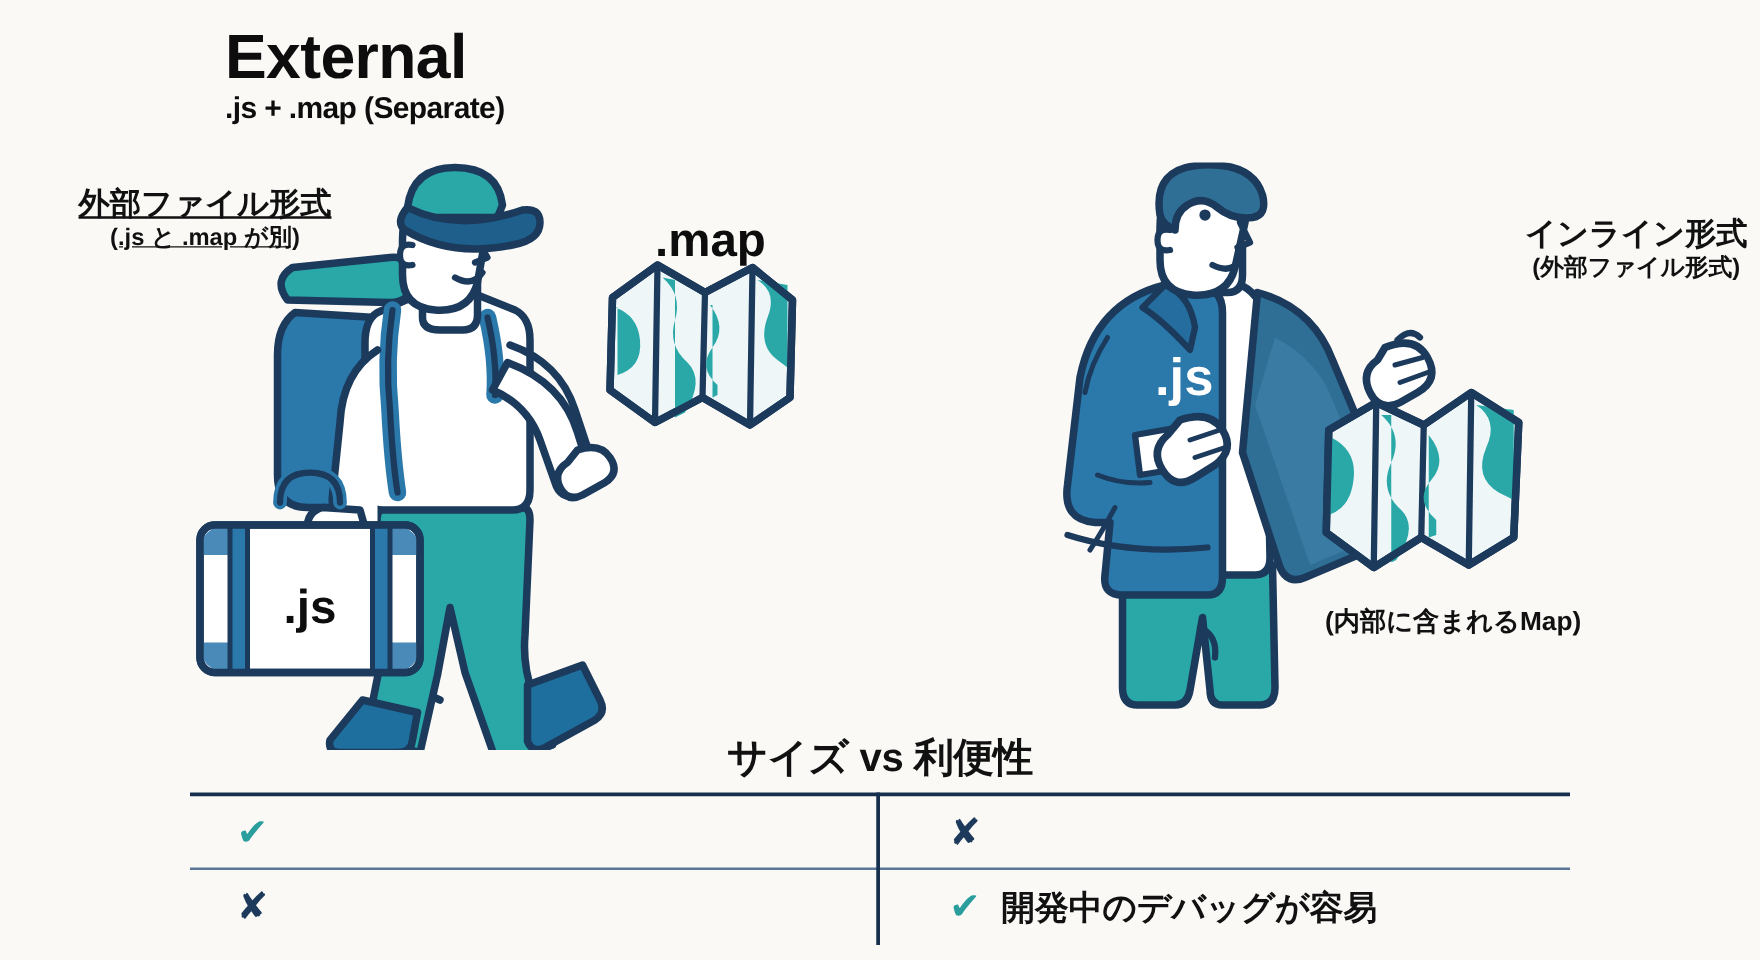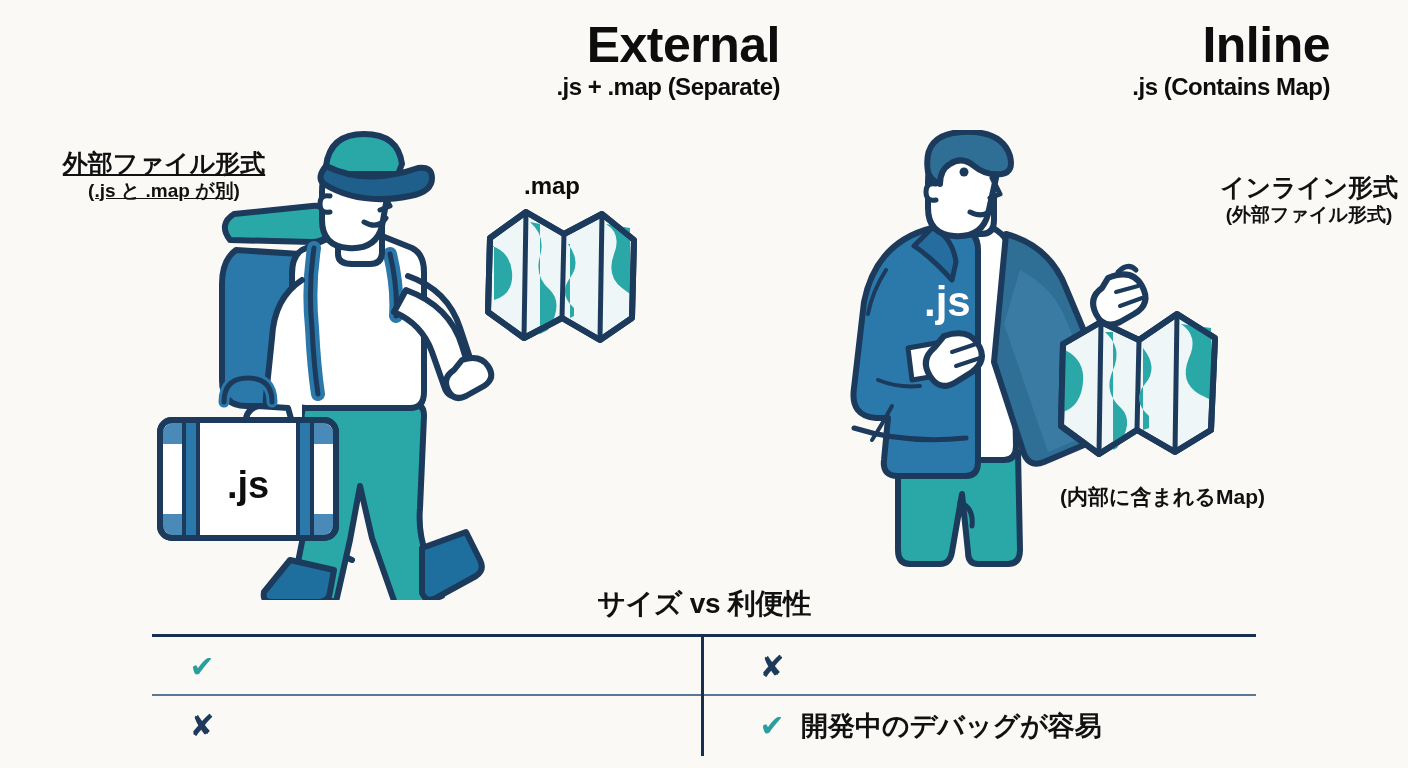--- a/index.html
+++ b/index.html
@@ -7,21 +7,21 @@
     width:1408px;height:768px;overflow:hidden;
     background:#faf9f6;
     font-family:"Liberation Sans","DejaVu Sans",sans-serif;
     color:#111111;
     position:relative;
   }
   #stage{position:relative;width:1408px;height:768px;}
 
   
   .col-title{
-    position:absolute;text-align:right;font-weight:700;
+    position:absolute;text-align:left;font-weight:700;
     letter-spacing:-.5px;color:#0d0d0d;line-height:1.02;
   }
   .col-title .big{font-size:50px;display:block;}
   .col-title .sub{font-size:24px;display:block;margin-top:4px;font-weight:700;}
 
   #title-external{left:180px;top:20px;width:600px;}
   #title-inline{left:730px;top:20px;width:600px;}
 
   
   .caption{
@@ -33,28 +33,28 @@
 
   #cap-left{left:14px;top:148px;width:300px;text-decoration:underline;}
   #cap-right{left:1159px;top:172px;width:300px;}
 
   #cap-inline-map{
     position:absolute;left:1060px;top:483px;width:300px;text-align:left;
     font-size:21px;font-weight:700;color:#111;
   }
 
   .float-label{
-    position:absolute;font-weight:700;color:#0d0d0d;font-size:24px;
+    position:absolute;font-weight:700;color:#0d0d0d;font-size:38px;
   }
   #label-map{left:524px;top:172px;}
 
   
   #vs-heading{
     position:absolute;left:404px;top:585px;width:600px;text-align:center;
-    font-size:28px;font-weight:700;color:#111;letter-spacing:-.3px;
+    font-size:32px;font-weight:700;color:#111;letter-spacing:-.3px;
   }
   #table{
     position:absolute;left:152px;top:634px;width:1104px;height:122px;
   }
   #table .hline-top{
     position:absolute;left:0;top:0;width:100%;height:3px;background:#16304d;
   }
   #table .hline-mid{
     position:absolute;left:0;top:60px;width:100%;height:2px;background:#5a7796;
   }
@@ -84,24 +84,20 @@
 </head>
 <body>
 
 <div id="stage">
 
   <div class="col-title" id="title-external">
     <span class="big">External</span>
     <span class="sub">.js + .map (Separate)</span>
   </div>
 
-  <div class="col-title" id="title-inline">
-    <span class="big">Inline</span>
-    <span class="sub">.js (Contains Map)</span>
-  </div>
 
   <div class="caption" id="cap-left">
     <span class="l1">外部ファイル形式</span>
     <span class="l2">(.js と .map が別)</span>
   </div>
 
   <div class="caption" id="cap-right">
     <span class="l1">インライン形式</span>
     <span class="l2">(外部ファイル形式)</span>
   </div>

